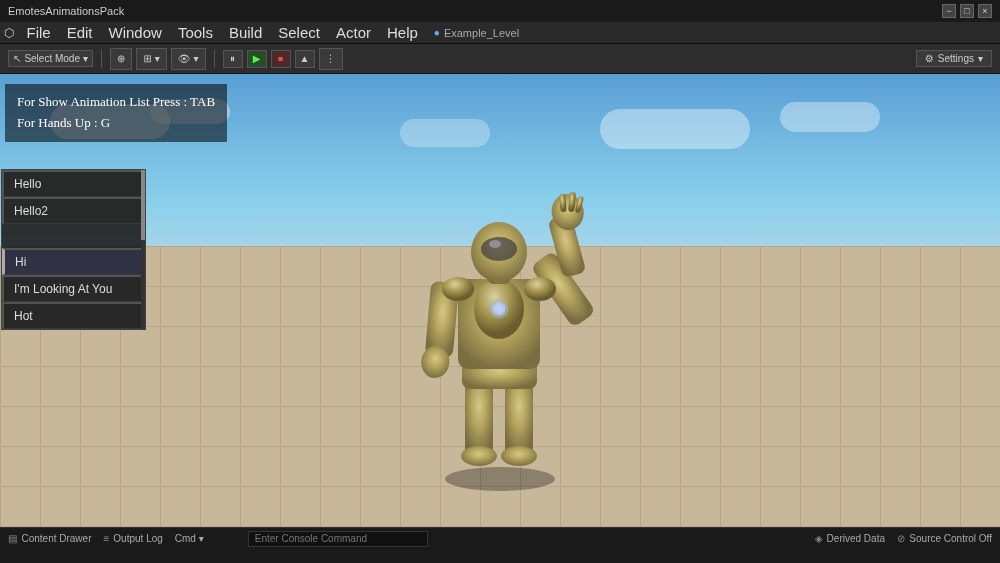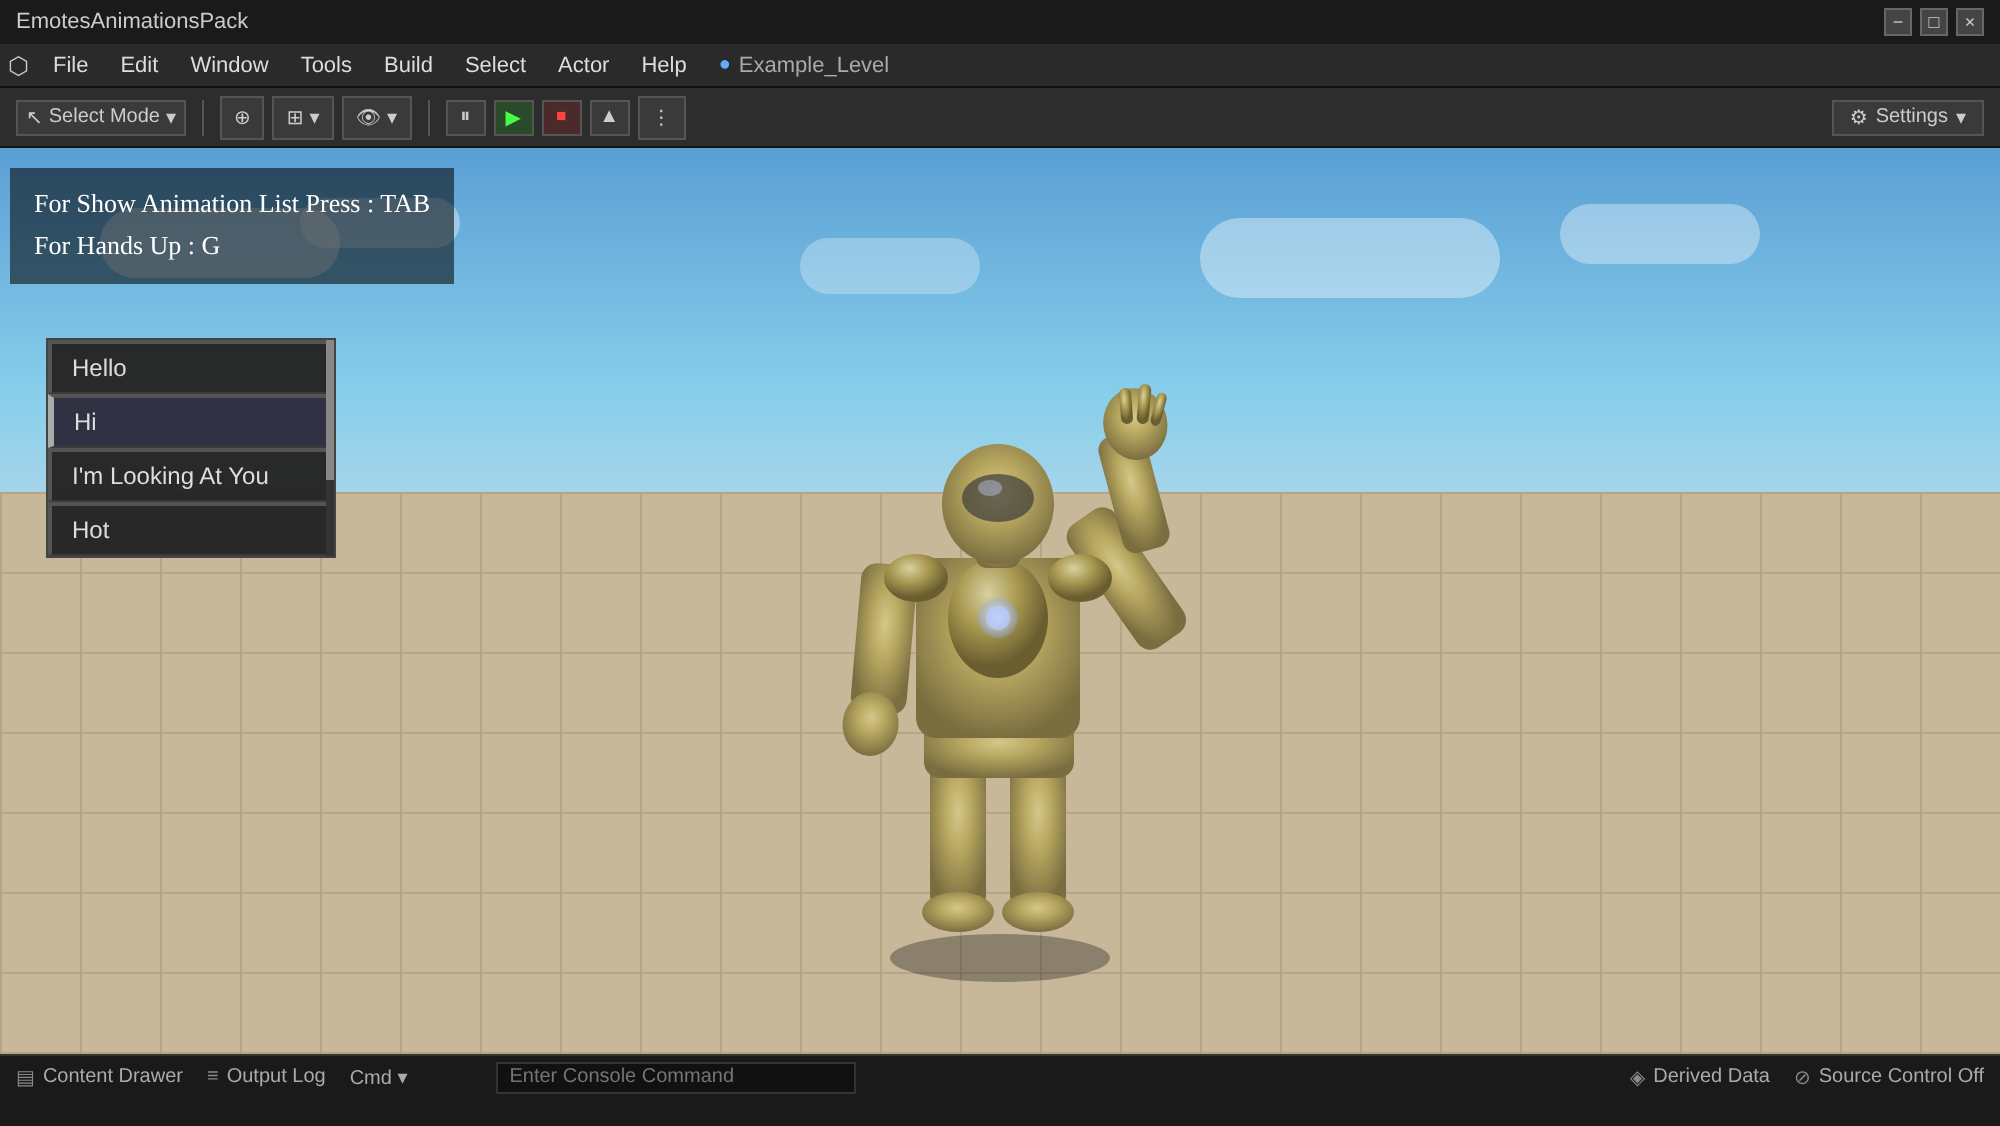--- a/index.html
+++ b/index.html
@@ -53,21 +53,21 @@
       width: 100%;
       height: 22px;
       background: #2a2a2a;
       display: flex;
       align-items: center;
       padding: 0 4px;
       border-bottom: 1px solid #111;
     }
     .menu-item {
       color: #ddd;
-      font-size: 11px;
+      font-size: 15px;
       padding: 2px 8px;
       cursor: pointer;
     }
     #level-indicator {
       color: #aaa;
       font-size: 11px;
       margin-left: 8px;
       display: flex;
       align-items: center;
       gap: 4px;
@@ -205,40 +205,41 @@
       font-size: 13px;
       padding: 8px 12px;
       line-height: 1.6;
       font-weight: 500;
       font-family: Liberation Serif, serif;
     }
 
     
     #animation-list {
       position: absolute;
-      left: 23px;
+      left: 1px;
       top: 95px;
       width: 145px;
       background: rgba(30,30,30,0.9);
       border: 1px solid #444;
     }
     .anim-item {
       display: block;
       width: 100%;
       padding: 5px 10px;
       color: #ddd;
       font-size: 12px;
       border-bottom: 1px solid #3a3a3a;
       cursor: pointer;
       background: rgba(40,40,40,0.85);
       text-align: left;
     }
     .anim-item.selected {
       background: rgba(50,50,70,0.95);
       border-left: 3px solid #aaa;
+      margin-top: 24px;
     }
     
     #anim-scrollbar {
       position: absolute;
       right: 0;
       top: 0;
       bottom: 0;
       width: 4px;
       background: #333;
     }
@@ -469,20 +470,21 @@
   <div id="hud-instructions">
     <div>For Show Animation List Press : TAB</div>
     <div>For Hands Up : G</div>
   </div>
 
   <div id="animation-list">
     <div id="anim-scrollbar">
       <div id="anim-scrollbar-thumb"></div>
     </div>
   <button class="anim-item">Hello</button>
+      <button class="anim-item">Hello2</button>
       <button class="anim-item selected">Hi</button>
       <button class="anim-item">I'm Looking At You</button>
       <button class="anim-item">Hot</button>
     </div>
 </div>
 
 <div id="status-bar">
   <div class="status-item">
     <span class="status-icon">▤</span>
     <span>Content Drawer</span>

